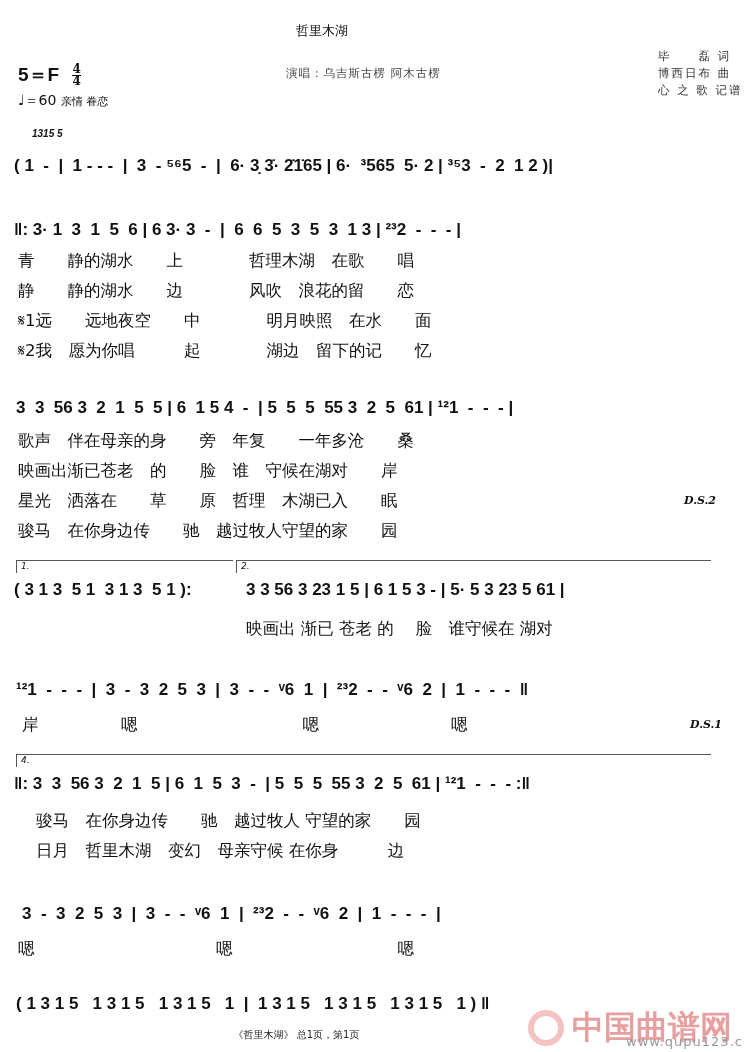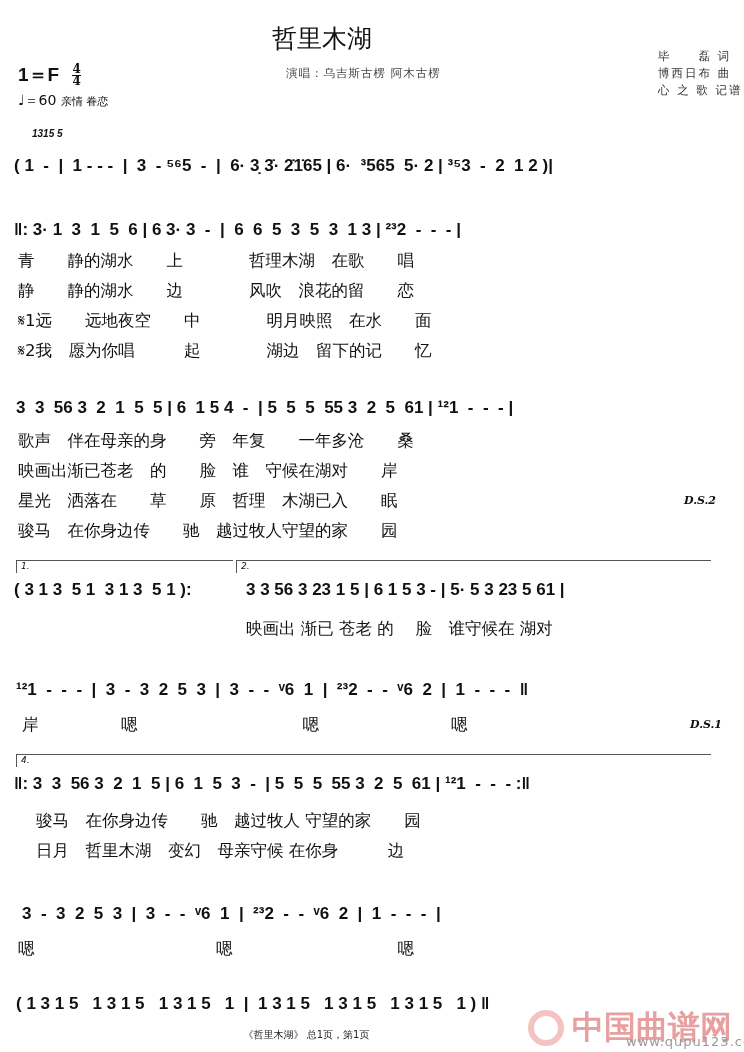--- a/index.html
+++ b/index.html
@@ -1,43 +1,43 @@
 <!DOCTYPE html>
 <html><head>
 <meta charset="utf-8">
 <style>
   html, body { margin:0; padding:0; background:#fff; }
   body { width:744px; height:1052px; position:relative; overflow:hidden;
          font-family:"DejaVu Sans","Liberation Sans",sans-serif; color:#111; }
   .abs { position:absolute; }
-  .title { left:0; width:644px; top:22px; text-align:center; font-size:25px; }
+  .title { left:0; width:644px; top:22px; text-align:center; font-size:13px; }
   .key { left:18px; top:62px; font-family:"Liberation Sans",sans-serif; font-weight:bold; font-size:19px; }
   .time { display:inline-block; vertical-align:middle; text-align:center; font-family:"DejaVu Serif",serif; font-weight:bold; font-size:12px; line-height:11px; margin-left:8px; }
   .time span { display:block; }
   .time span:first-child { border-bottom:1.5px solid #111; }
   .tempo { left:18px; top:92px; font-size:14px; }
   .tempo small { font-size:11px; }
   .singer { left:286px; top:66px; font-size:11.5px; color:#444; letter-spacing:1px; font-family:"DejaVu Serif",serif; }
   .credits { left:634px; top:48px; font-size:11.5px; color:#333; font-family:"DejaVu Serif",serif; line-height:17px; letter-spacing:2px;margin-left:24px; }
   .line { position:absolute; left:0; width:744px; }
   .notes { position:absolute; font-family:"Liberation Sans",sans-serif; font-weight:bold; font-size:17px; white-space:pre; }
   .lyric { position:absolute; font-size:16.5px; white-space:pre; letter-spacing:0; }
   .mark { position:absolute; font-family:"DejaVu Serif",serif; font-style:italic; font-weight:bold; font-size:11px; }
   .volta { position:absolute; border-top:1.5px solid #555; border-left:1.5px solid #555; height:12px; font-size:9px; font-style:italic; padding-left:4px; }
-  .footer { left:0; width:593px; top:1028px; text-align:center; font-size:10px; color:#222;margin-left:10px; }
+  .footer { left:0; width:593px; top:1028px; text-align:center; font-size:10px; color:#222; }
   .wm { left:530px; top:1006px; color:#d77; opacity:0.7; font-size:32px; font-weight:bold; font-family:"DejaVu Serif",serif; }
   .wm-url { left:626px; top:1034px; color:#999; font-size:13px; letter-spacing:1px; }
   .wm-logo { left:528px; top:1010px; width:36px; height:36px; border-radius:50%; border:6px solid #e99; box-sizing:border-box; opacity:0.6; }
 </style>
 </head>
 <body>
 
 <div class="abs title">哲里木湖</div>
 <div class="abs key">
-  <span>1＝F</span>
+  <span>5＝F</span>
   <span class="time">
     <span>4</span>
     <span>4</span>
   </span>
 </div>
 <div class="abs tempo">
   <span>♩＝60</span>
   <small>亲情 眷恋</small>
 </div>
 <div class="abs singer">演唱：乌吉斯古楞 阿木古楞</div>

